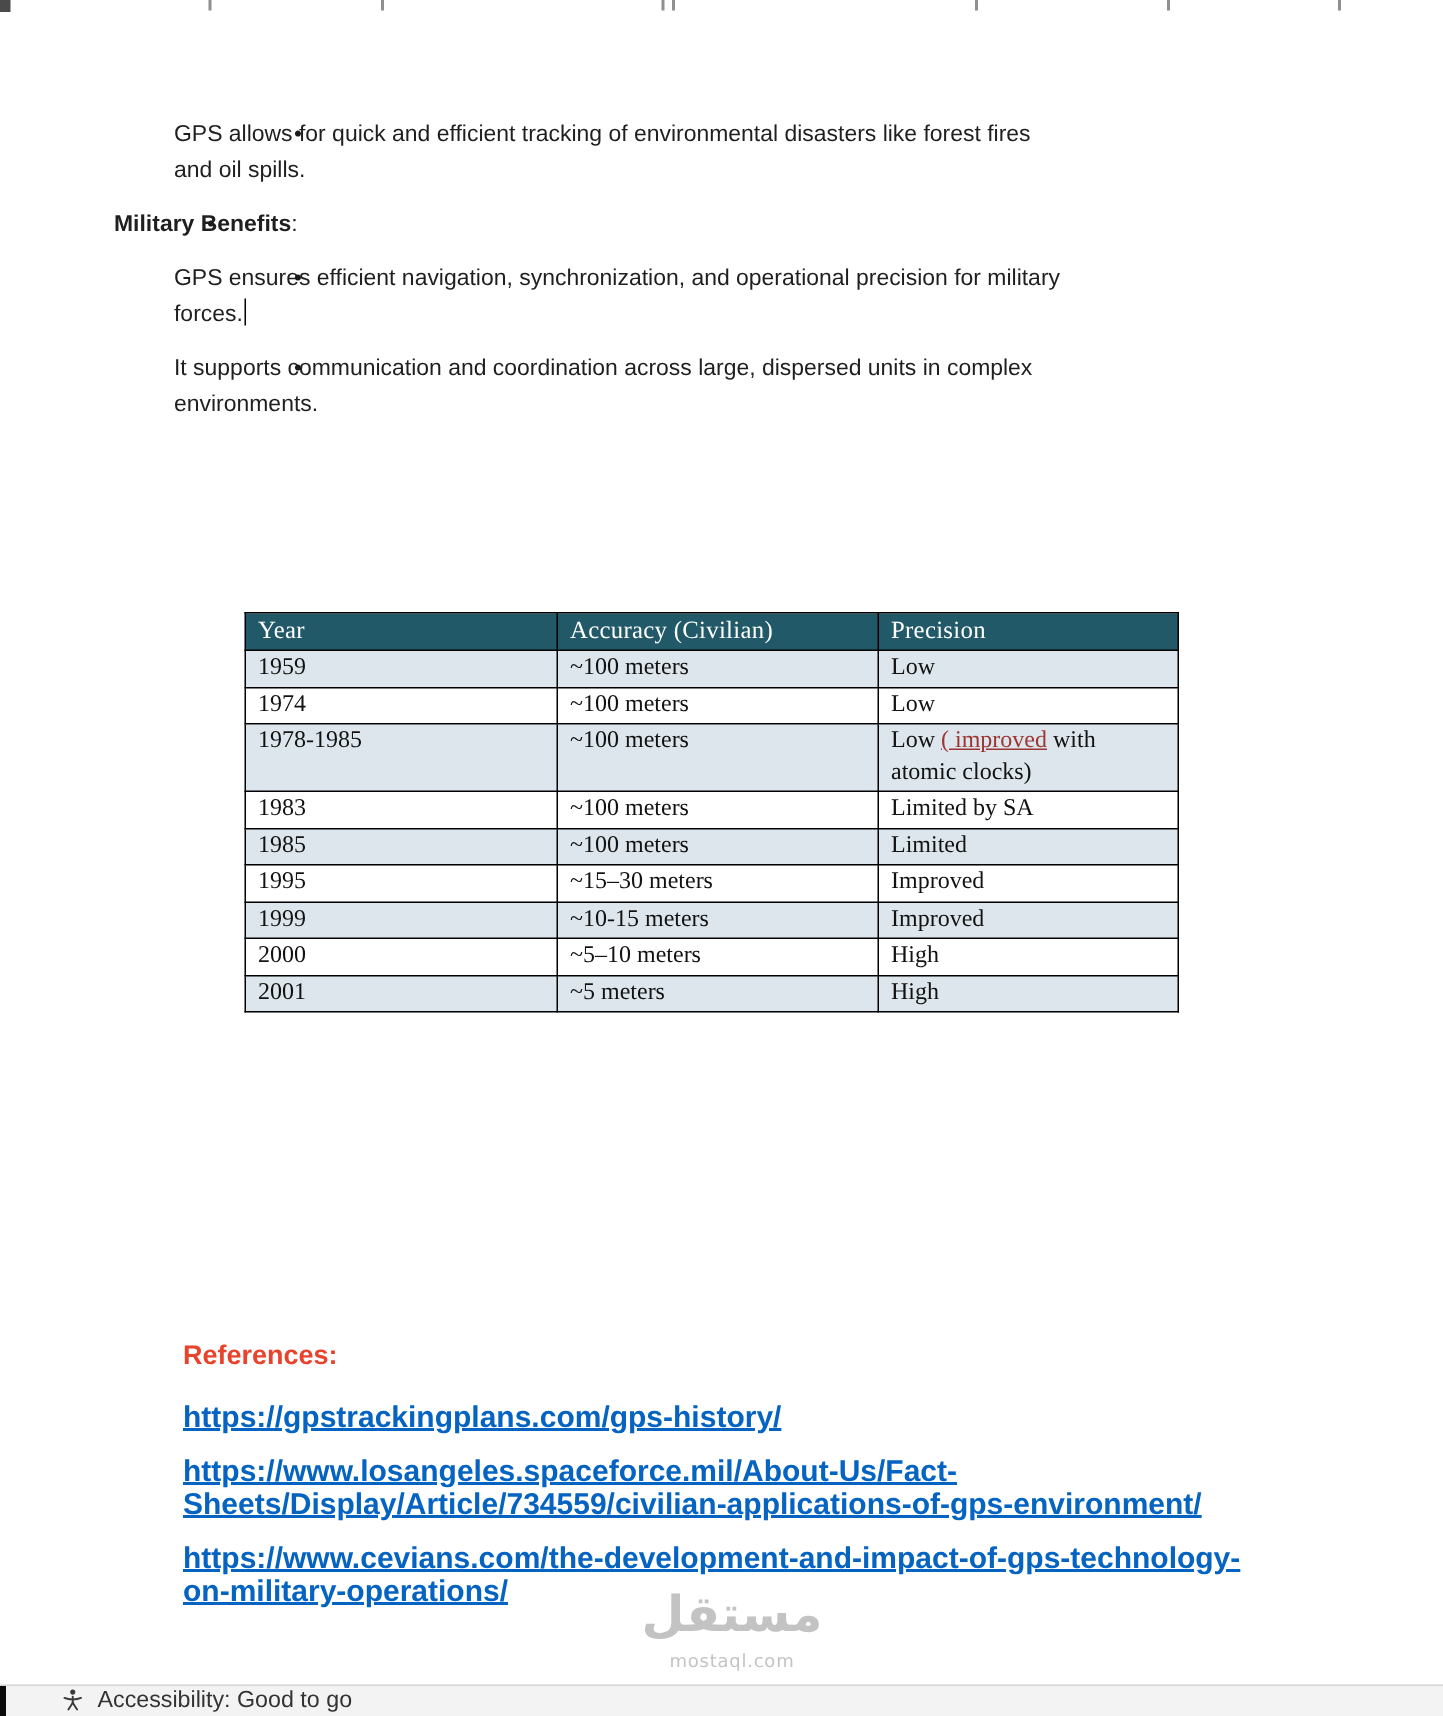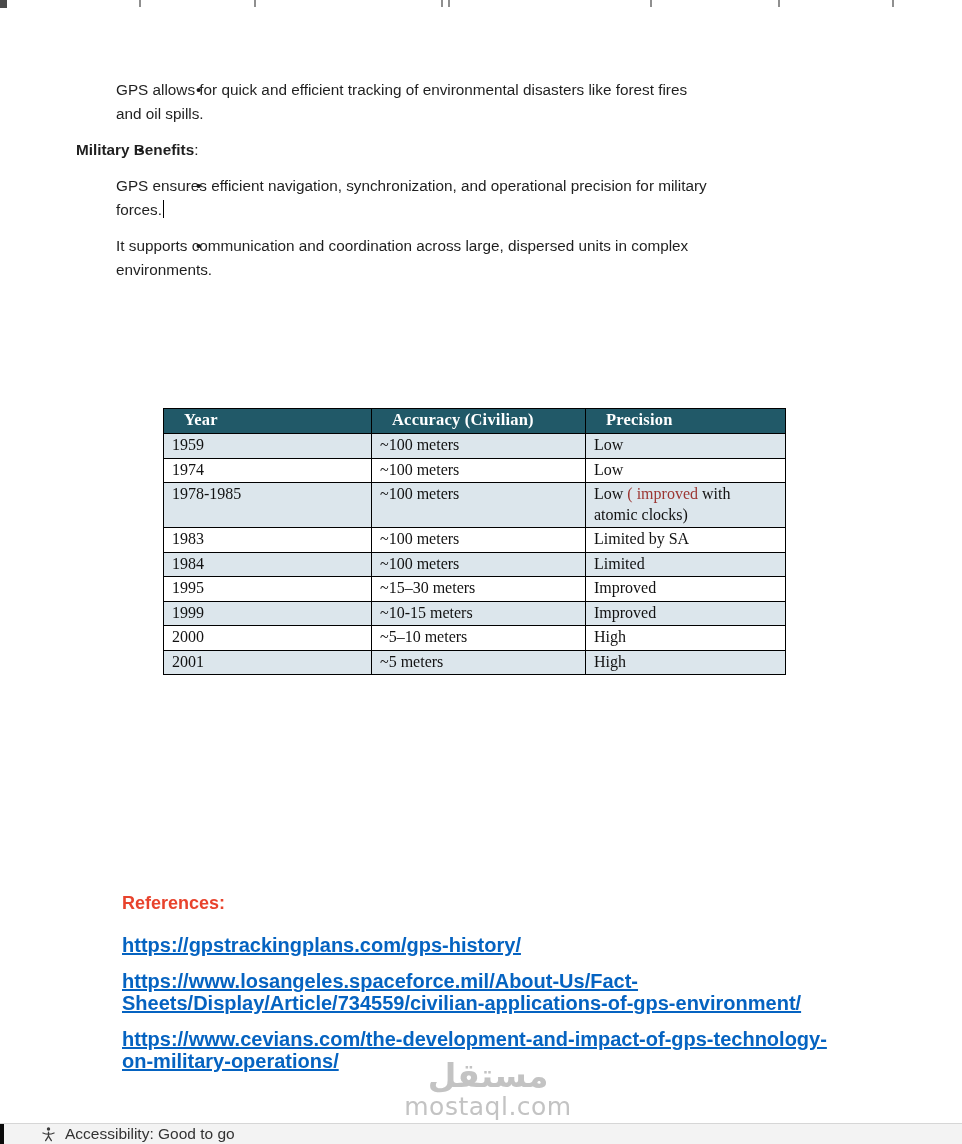--- a/index.html
+++ b/index.html
@@ -21,44 +21,44 @@
   .l2 .dot{left:196px;}
   .l2 .txt{margin-left:116px;width:598px;}
   .caret{display:inline-block;width:1.5px;height:18px;background:#000;margin-left:1px;vertical-align:-3px;}
 
   
   .gps-table{position:absolute;left:163px;top:398px;border-collapse:collapse;table-layout:fixed;width:622px;
              font-family:"Liberation Serif",serif;font-size:16px;color:#121212;}
   .gps-table col.c1{width:208px}
   .gps-table col.c2{width:214px}
   .gps-table col.c3{width:200px}
-  .gps-table th{background:var(--table-header-fill,#215968);color:#fff;font-weight:bold;text-align:left;
-                font-size:16.5px;padding:1px 20px 3px;border:1px solid var(--table-border,#000);letter-spacing:.2px;}
+  .gps-table th{background:var(--table-header-fill,#215968);color:#fff;font-weight:normal;text-align:left;
+                font-size:16.5px;padding:1px 8px 3px;border:1px solid var(--table-border,#000);letter-spacing:.2px;}
   .gps-table td{border:1px solid var(--table-border,#000);padding:1px 8px 2px;height:20px;
                 line-height:20.5px;vertical-align:top;margin-left:28px;}
   .gps-table tr.band td{background:var(--table-band-fill,#DCE6EC);}
-  .seg-edit{color:var(--edited-text-red,#9C3632);}
+  .seg-edit{text-decoration:underline;color:var(--edited-text-red,#9C3632);}
 
   
   .refs{position:absolute;left:122px;top:883px;width:712px;}
   .refs-heading{color:var(--references-red,#E8432D);font-weight:bold;font-size:18px;margin:0 0 20px 0;}
   .ref-link{display:block;color:var(--link-blue,#0563C1);font-weight:bold;text-decoration:underline;
             font-size:20px;line-height:22px;margin-bottom:14px;}
 
   
   .watermark{position:absolute;left:14px;right:0;top:1046px;text-align:center;
              color:var(--watermark-gray,#C3C3C3);font-family:"DejaVu Sans",sans-serif;}
   .watermark .ar{font-size:33px;font-weight:bold;line-height:40px;}
-  .watermark .domain{font-size:25px;line-height:22px;letter-spacing:.5px;}
+  .watermark .domain{font-size:12px;line-height:22px;letter-spacing:.5px;}
 
   
   .status-bar{position:absolute;left:0;bottom:0;width:962px;height:20px;background:var(--status-bar-bg,#F3F3F3);
               border-top:1px solid #d6d6d6;display:flex;align-items:center;}
   .edge{position:absolute;left:0;top:0;width:4px;height:20px;background:#0a0a0a;}
-  .acc-btn{display:flex;align-items:flex-end;gap:8px;margin-left:40px;background:none;border:none;padding:0;
+  .acc-btn{display:flex;align-items:flex-start;gap:8px;margin-left:40px;background:none;border:none;padding:0;
            font-family:"Liberation Sans",sans-serif;font-size:15.5px;color:#333;cursor:pointer;line-height:18px;}
   .acc-icon{display:inline-flex;}
 </style>
 </head>
 <body>
 
 <div class="screen">
 
   <div class="top-strip">
     <div class="frag corner"></div>
@@ -120,21 +120,21 @@
             <td>1978-1985</td>
             <td>~100 meters</td>
             <td><span>Low </span><span class="seg-edit">( improved</span><span> with atomic clocks)</span></td>
           </tr>
           <tr>
             <td>1983</td>
             <td>~100 meters</td>
             <td>Limited by SA</td>
           </tr>
           <tr class="band">
-            <td>1984</td>
+            <td>1985</td>
             <td>~100 meters</td>
             <td>Limited</td>
           </tr>
           <tr>
             <td>1995</td>
             <td>~15–30 meters</td>
             <td>Improved</td>
           </tr>
           <tr class="band">
             <td>1999</td>

